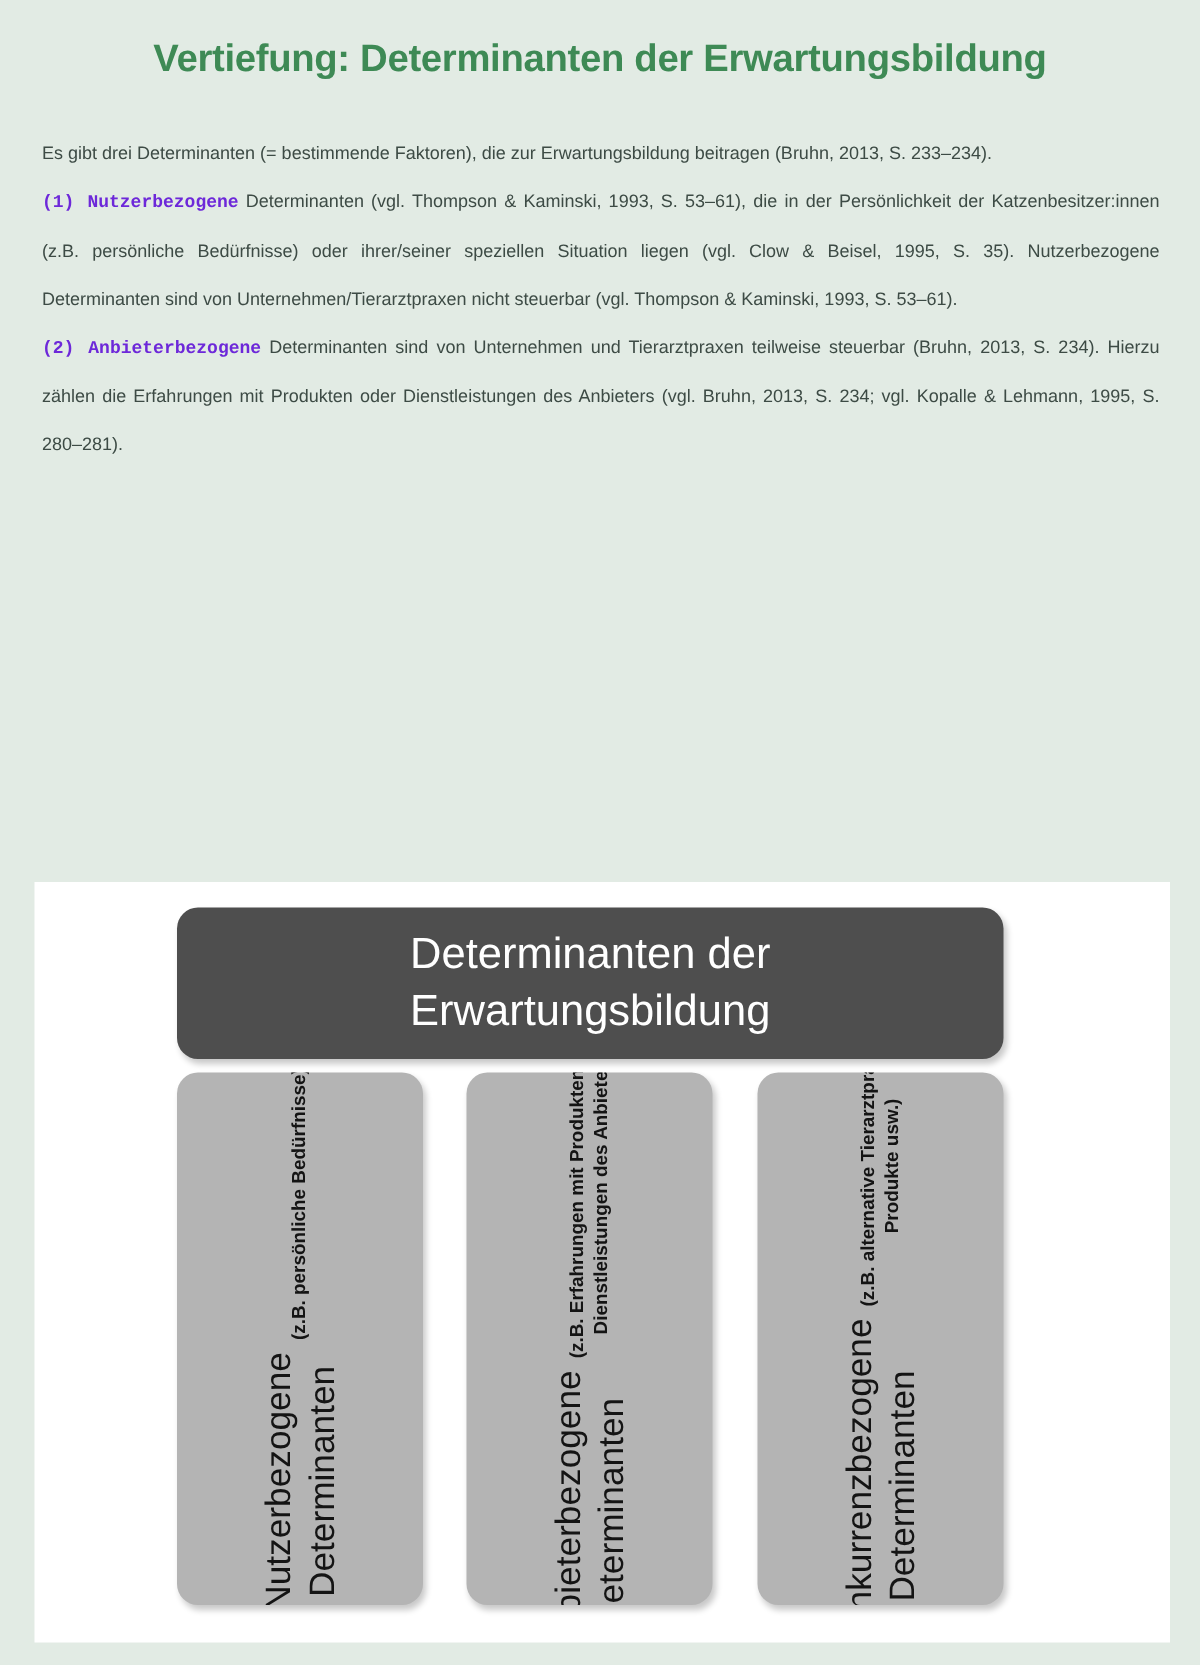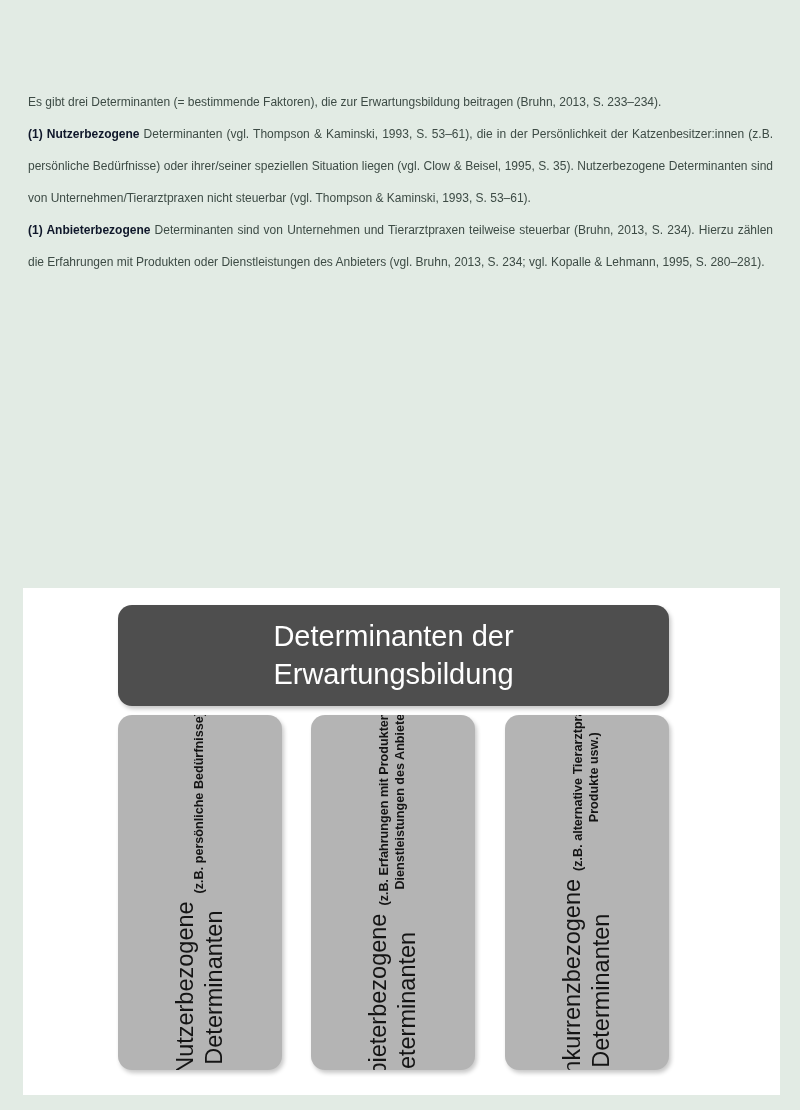--- a/index.html
+++ b/index.html
@@ -51,21 +51,22 @@
     font-family: "Liberation Sans", sans-serif;
   }
   .para {
     margin: 0 0 0 0;
   }
   .para + .para {
     margin-top: 0;
   }
   .lead {
     font-weight: bold;
-    color: #0f172a;
+    color: #6d28d9;
+    font-family: Liberation Mono, monospace;
   }
 
   
   .diagram-panel {
     position: absolute;
     left: 23px;
     top: 588px;
     width: 757px;
     height: 507px;
     background: #ffffff;
@@ -151,28 +152,29 @@
     margin-left: 8px;
     font-family: "Liberation Sans", sans-serif;
   }
   .pill-sub .ps-line { display: block; }
 </style>
 </head>
 <body>
 
 <div class="page">
 
+  <div class="title">Vertiefung: Determinanten der Erwartungsbildung</div>
 
   <div class="body-text">
 
     <p class="para"><span>Es gibt drei Determinanten (= bestimmende Faktoren), die zur Erwartungsbildung beitragen (Bruhn, 2013, S. 233–234).</span></p>
 
     <p class="para"><span class="lead">(1) Nutzerbezogene</span><span> Determinanten (vgl. Thompson &amp; Kaminski, 1993, S. 53–61), die in der Persönlichkeit der Katzenbesitzer:innen (z.B. persönliche Bedürfnisse) oder ihrer/seiner speziellen Situation liegen (vgl. Clow &amp; Beisel, 1995, S. 35). Nutzerbezogene Determinanten sind von Unternehmen/Tierarztpraxen nicht steuerbar (vgl. Thompson &amp; Kaminski, 1993, S. 53–61).</span></p>
 
-    <p class="para"><span class="lead">(1) Anbieterbezogene</span><span> Determinanten sind von Unternehmen und Tierarztpraxen teilweise steuerbar (Bruhn, 2013, S. 234). Hierzu zählen die Erfahrungen mit Produkten oder Dienstleistungen des Anbieters (vgl. Bruhn, 2013, S. 234; vgl. Kopalle &amp; Lehmann, 1995, S. 280–281).</span></p>
+    <p class="para"><span class="lead">(2) Anbieterbezogene</span><span> Determinanten sind von Unternehmen und Tierarztpraxen teilweise steuerbar (Bruhn, 2013, S. 234). Hierzu zählen die Erfahrungen mit Produkten oder Dienstleistungen des Anbieters (vgl. Bruhn, 2013, S. 234; vgl. Kopalle &amp; Lehmann, 1995, S. 280–281).</span></p>
 
 
   </div>
 
   <div class="diagram-panel">
     <div class="diagram-inner">
 
       <div class="header-box">
         <div>
           <span class="hb-line">Determinanten der</span>

